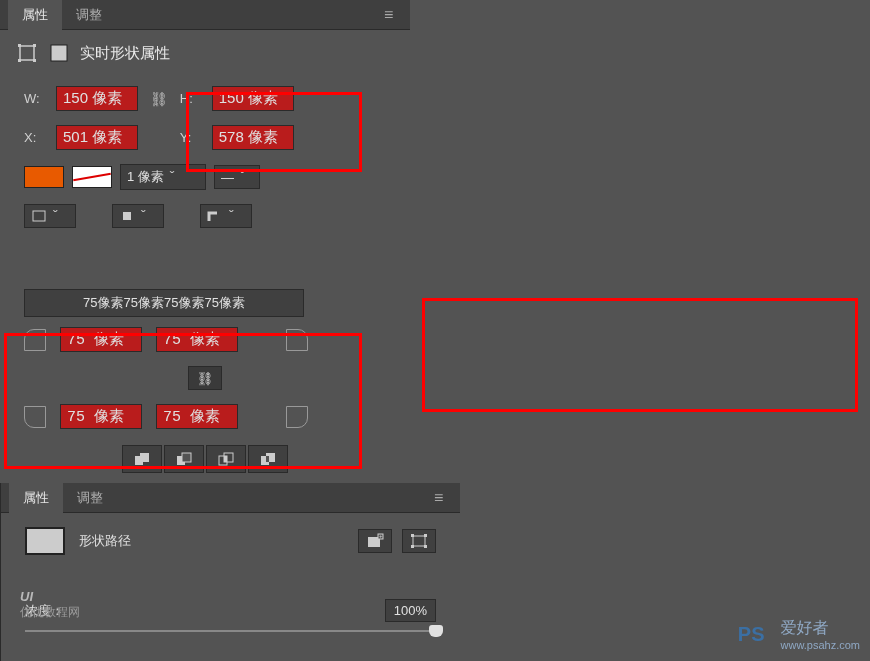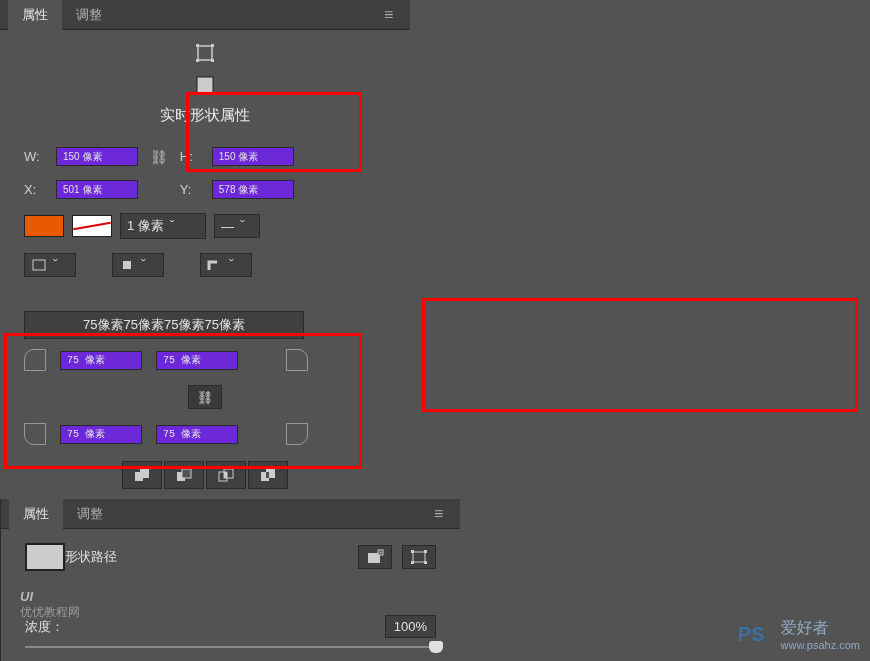--- a/index.html
+++ b/index.html
@@ -6,36 +6,36 @@
     body { width: 870px; height: 661px; background: #535353; font-family: "Microsoft YaHei", sans-serif; font-size: 13px; color: #e0e0e0; display: flex; }
     .panel { background: #535353; display: flex; flex-direction: column; }
     .panel-left { width: 410px; }
     .panel-right { width: 460px; border-left: 1px solid #2a2a2a; }
     .tabs { display: flex; align-items: center; height: 30px; background: #3f3f3f; border-bottom: 1px solid #2a2a2a; padding-left: 8px; position: relative; }
     .tab { padding: 20px 14px; color: #b0b0b0; cursor: pointer; font-size: 13px; }
     .tab.active { background: #535353; color: #e8e8e8; }
     .tab-menu { position: absolute; right: 10px; color: #aaa; }
     .lines { display: inline-block; width: 16px; }
     .lines::before { content: "≡"; font-size: 16px; }
-    .header-row { display: flex; align-items: center; padding: 12px 16px; gap: 10px; flex-direction: column; }
+    .header-row { display: flex; align-items: center; padding: 12px 16px; gap: 10px; }
     .icon-box { width: 22px; height: 22px; display: inline-flex; align-items: center; justify-content: center; }
     .title-text { font-size: 15px; color: #e8e8e8; }
     .body { padding: 10px 24px; flex: 1; }
     .row { display: flex; align-items: center; gap: 8px; margin-bottom: 14px; }
     .lbl { color: #d0d0d0; min-width: 24px; }
-    .input { background: #6d28d9; border: 1px solid #2a2a2a; color: #e0e0e0; padding: 3px 6px; font-size: 10px; width: 82px; font-family: inherit; }
+    .input { background: #b91c1c; border: 1px solid #2a2a2a; color: #e0e0e0; padding: 3px 6px; font-size: 15px; width: 82px; font-family: inherit; }
     .link-icon { color: #ccc; font-size: 14px; padding: 0 4px; }
     .highlight-red { border: 3px solid #ff0000; position: absolute; pointer-events: none; }
     .color-swatch { width: 40px; height: 22px; background: #e85a00; border: 1px solid #222; }
     .stroke-swatch { width: 40px; height: 22px; background: #fff; border: 1px solid #222; position: relative; }
     .stroke-swatch::before { content: ""; position: absolute; left: 0; right: 0; top: 9px; height: 2px; background: #d00; transform: rotate(-10deg); }
     .dropdown { background: #404040; border: 1px solid #2a2a2a; color: #e0e0e0; padding: 3px 6px; font-size: 13px; display: flex; align-items: center; gap: 6px; }
     .caret::after { content: "ˇ"; font-size: 14px; color: #ccc; }
     .small-box { width: 34px; height: 24px; background: #404040; border: 1px solid #2a2a2a; display: flex; align-items: center; justify-content: center; }
-    .radius-display { background: #404040; border: 1px solid #2a2a2a; padding: 4px; text-align: center; margin-bottom: 10px; font-size: 13px; width: 280px; }
+    .radius-display { background: #404040; border: 1px solid #2a2a2a; padding: 4px; text-align: center; margin-bottom: 10px; font-size: 13px; width: 280px; margin-top: 27px; }
     .corner-grid { position: relative; }
     .corner-row { display: flex; align-items: center; gap: 14px; margin-bottom: 14px; font-family: Liberation Mono, monospace; }
     .corner-icon { width: 22px; height: 22px; border: 1px solid #999; }
     .corner-tl { border-radius: 10px 0 0 0; }
     .corner-tr { border-radius: 0 10px 0 0; }
     .corner-bl { border-radius: 0 0 0 10px; }
     .corner-br { border-radius: 0 0 10px 0; }
     .link-btn { width: 34px; height: 24px; background: #3a3a3a; border: 1px solid #2a2a2a; display: flex; align-items: center; justify-content: center; margin: 0 auto 14px; }
     .pathfinder-row { display: flex; gap: 2px; justify-content: center; margin-top: 16px; }
     .pf-btn { width: 40px; height: 28px; background: #404040; border: 1px solid #2a2a2a; display: flex; align-items: center; justify-content: center; }
@@ -186,21 +186,21 @@
 </div>
 
 <div class="panel panel-right">
   <div class="tabs">
     <div class="tab active">属性</div>
     <div class="tab">调整</div>
     <div class="tab-menu"><span class="lines"></span></div>
   </div>
 
   <div class="shape-path-row">
-    <div style="display:flex;align-items:center;">
+    <div style="display:flex;align-items:center;gap:14px;">
       <div class="mask-thumb"></div>
       <span>形状路径</span>
     </div>
     <div class="right-icons">
       <div class="small-box">
         <svg width="18" height="16">
               <rect x="2" y="4" width="12" height="10" fill="#ccc"></rect>
               <rect x="12" y="1" width="5" height="5" fill="#535353" stroke="#ccc"></rect>
               <text x="13" y="5" font-size="6" fill="#ccc">+</text>
             </svg>

